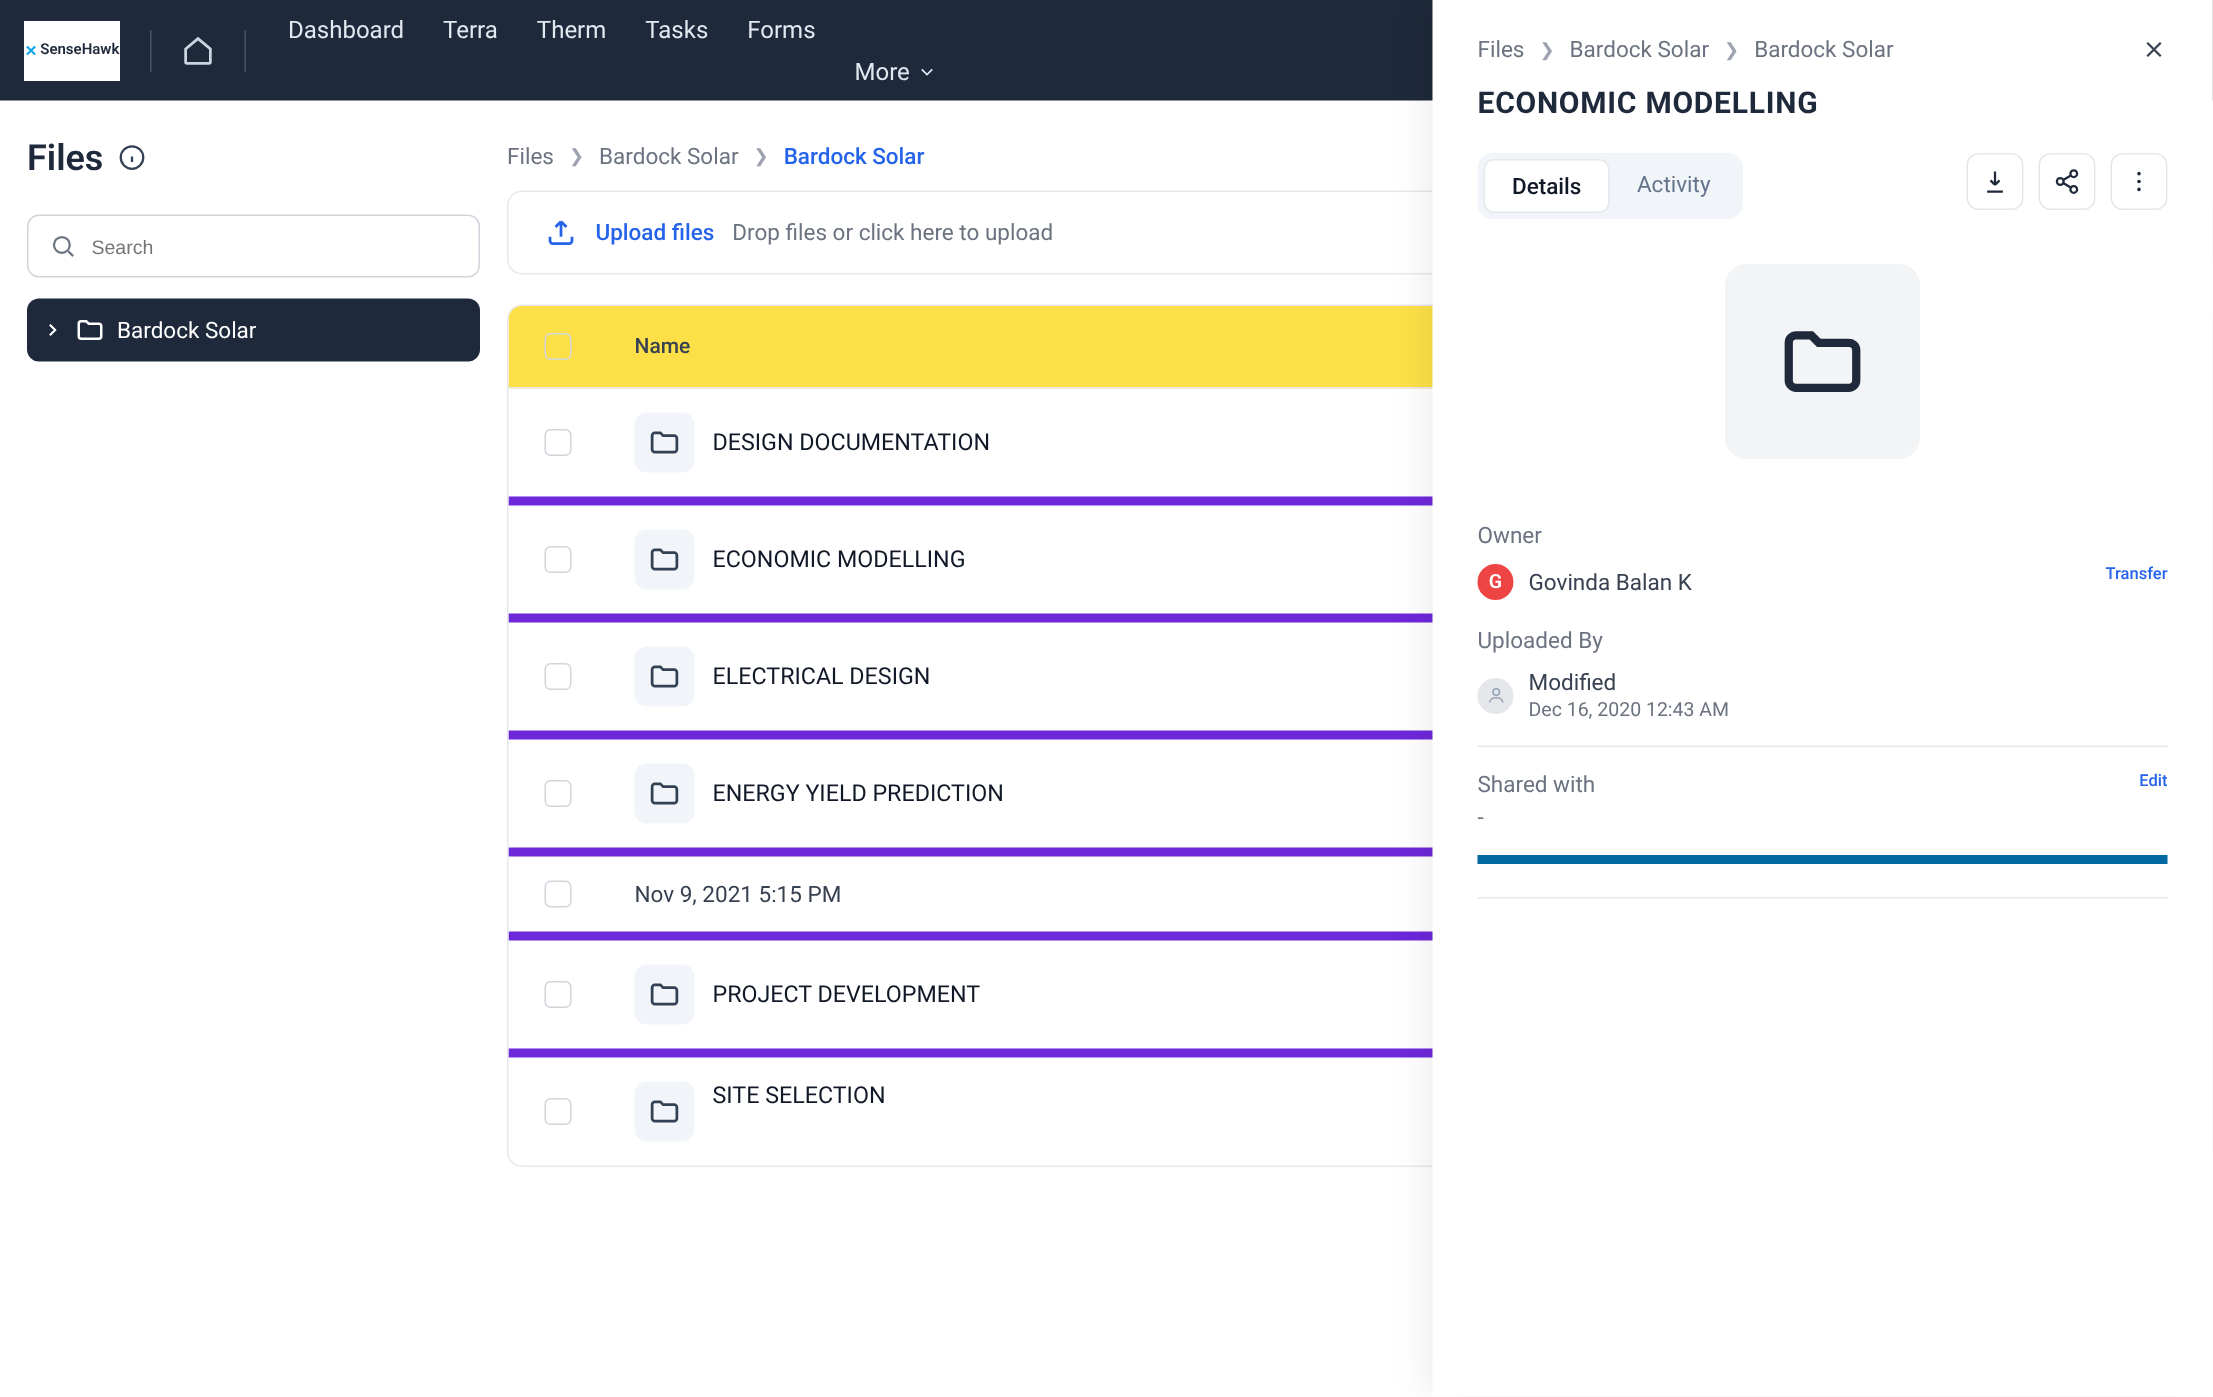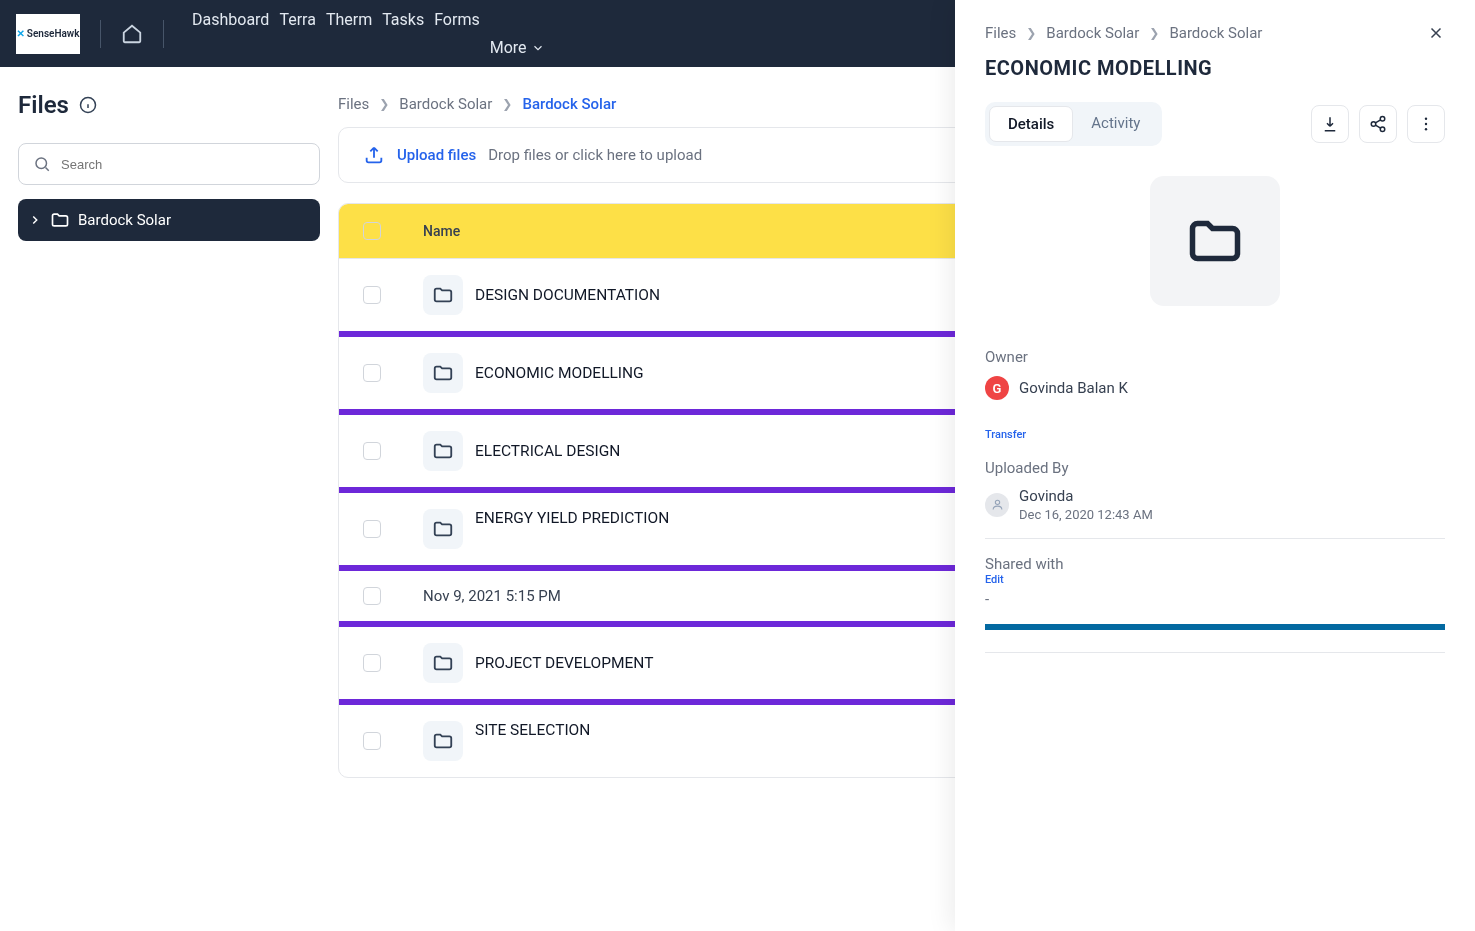--- a/index.html
+++ b/index.html
@@ -42,21 +42,21 @@
   margin: 0 8px;
 }
 .nav-home {
   color: #cbd5e1;
   display: flex;
   align-items: center;
   cursor: pointer;
 }
 .nav-links {
   display: flex;
-  gap: 10px;
+  gap: 26px;
   margin-left: 8px;
 }
 .nav-link {
   color: #e2e8f0;
   font-size: 16px;
   cursor: pointer;
 }
 .nav-more {
   display: flex;
   align-items: center;
@@ -236,21 +236,21 @@
 }
 .details-title {
   font-size: 20px;
   font-weight: 700;
   margin-top: 14px;
   color: #1e293b;
   letter-spacing: 0.5px;
 }
 .details-tabs-row {
   display: flex;
-  align-items: center;
+  align-items: flex-start;
   margin-top: 22px;
   gap: 12px;
 }
 .seg {
   background: #f1f5f9;
   border-radius: 10px;
   padding: 4px;
   display: flex;
 }
 .seg-tab {
@@ -330,21 +330,21 @@
   align-items: center;
   justify-content: center;
 }
 .owner-name { font-size: 15px; color: #374151; }
 .link-blue {
   color: #2563eb;
   font-size: 11px;
   cursor: pointer;
   font-weight: 500;
 }
-.row-between { display: flex; justify-content: space-between; align-items: flex-start; flex-direction: column; }
+.row-between { display: flex; justify-content: space-between; align-items: flex-start; }
 .upload-meta { font-size: 13px; color: #6b7280; margin-top:2px;}
 .shared-empty { color: #6b7280; font-size: 15px; margin-top:4px;}
 .div-spacer { border-bottom: 1px solid #e5e7eb; margin-top: 22px;}
 
 .files-indicator {
   position: absolute;
   left: 961px;
   top: 88px;
   width: 8px;
   height: 24px;
@@ -494,21 +494,21 @@
                 </svg>
       </div>
       <span class="fname">ELECTRICAL DESIGN</span>
     </div>
     <div class="col-mod fmod">Nov 9, 2021 5:15 PM</div>
           </div>
           <div class="trow">
     <div class="col-chk">
               <div class="chk"></div>
             </div>
-    <div class="col-name" style="display:flex;">
+    <div class="col-name" style="display:flex;align-items:center">
       <div class="folder-badge">
         <svg width="22" height="22" viewBox="0 0 24 24" fill="none" stroke="currentColor" stroke-width="2">
                   <path d="M3 7a2 2 0 0 1 2-2h4l2 2h8a2 2 0 0 1 2 2v8a2 2 0 0 1-2 2H5a2 2 0 0 1-2-2z"></path>
                 </svg>
       </div>
       <span class="fname">ENERGY YIELD PREDICTION</span>
     </div>
     <div class="col-mod fmod">Nov 9, 2021 5:15 PM</div>
           </div>
           <div class="trow">
@@ -617,21 +617,21 @@
     <div style="height:18px"></div>
     <div class="detail-label">Uploaded By</div>
     <div class="uploader-row">
       <div class="avatar-unknown">
         <svg width="13" height="13" viewBox="0 0 24 24" fill="none" stroke="currentColor" stroke-width="2">
             <circle cx="12" cy="8" r="4"></circle>
             <path d="M4 21c0-4 4-6 8-6s8 2 8 6"></path>
           </svg>
       </div>
       <div>
-        <div class="owner-name">Govinda</div>
+        <div class="owner-name">Modified</div>
         <div class="upload-meta">Dec 16, 2020 12:43 AM</div>
       </div>
     </div>
   </div>
 
   <div class="detail-section" style="border-bottom:6px solid #0369a1">
     <div class="row-between">
       <div class="detail-label" style="margin-bottom:0">Shared with</div>
       <div class="link-blue">Edit</div>
     </div>

